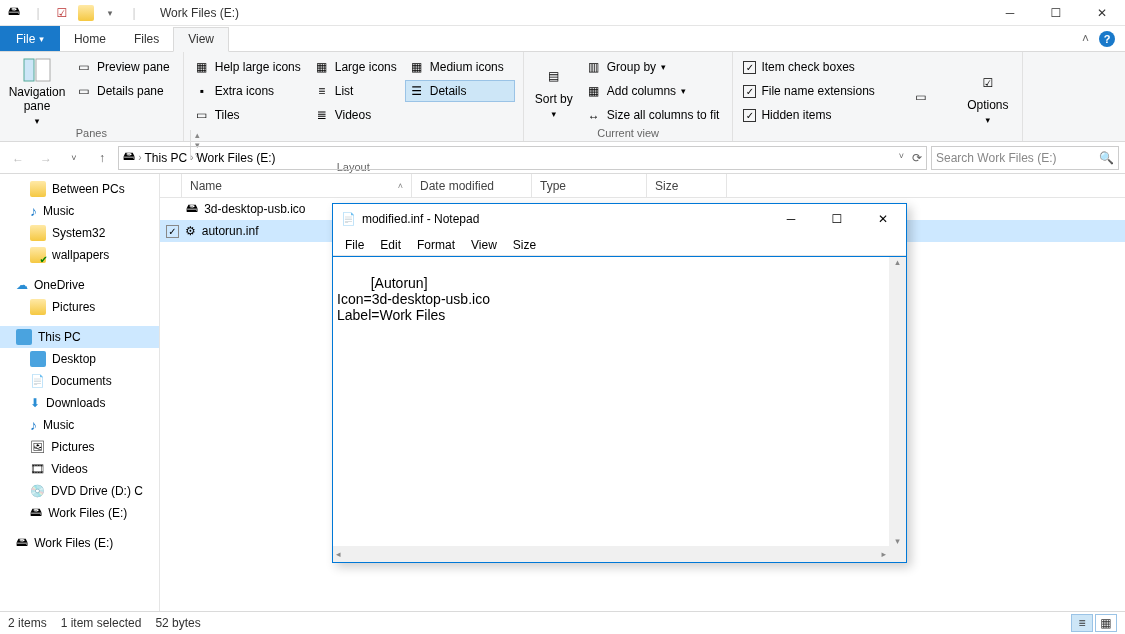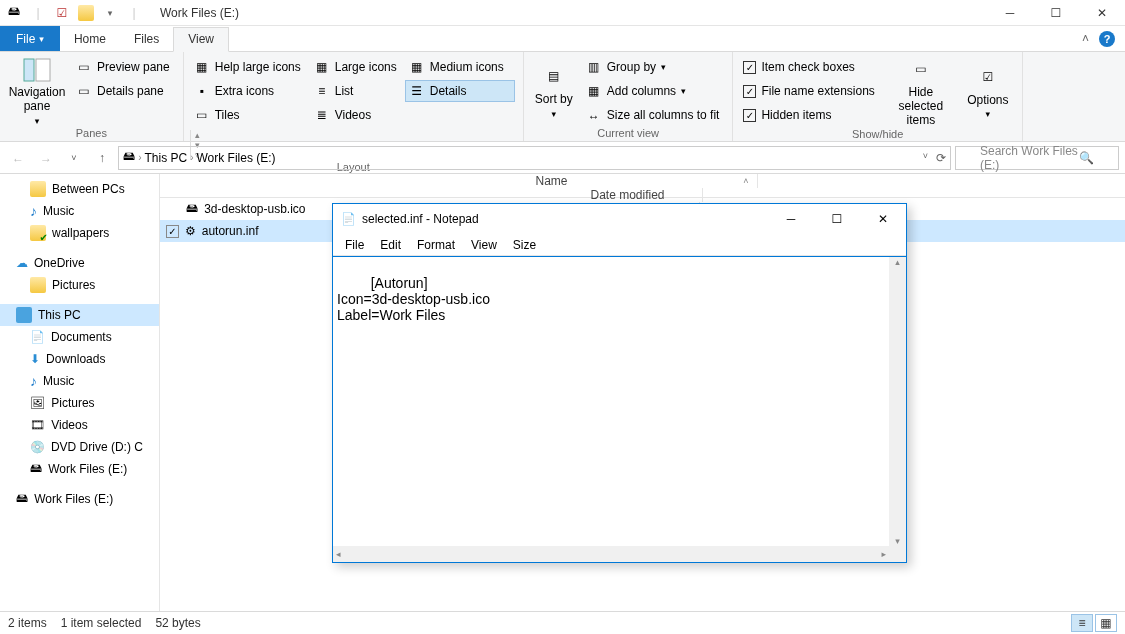--- a/index.html
+++ b/index.html
@@ -34,31 +34,31 @@
 .ritem .ic { width: 16px; height: 14px; display:inline-flex; align-items:center; justify-content:center; }
 .chk { width:13px; height:13px; border:1px solid #333; display:inline-flex; align-items:center; justify-content:center; font-size:10px; }
 
 
 .addrrow { height: 32px; display: flex; align-items: center; gap: 4px; padding: 2px 6px; border-bottom: 1px solid #dadada; }
 .navbtn { width: 24px; height: 24px; display:flex; align-items:center; justify-content:center; color:#555; }
 .navbtn.dis { color:#bbb; }
 .addrbar { flex: 1; height: 24px; border: 1px solid #ccc; display: flex; align-items: center; padding: 0 4px; gap: 3px; }
 .addrbar .crumb { display:flex; align-items:center; gap:3px; }
 .addrbar .sep { color:#888; font-size:10px; }
-.searchbox { width: 164px; height: 24px; border: 1px solid #ccc; display:flex; align-items:center; padding: 0 24px; color:#888; justify-content:space-between;}
+.searchbox { width: 188px; height: 24px; border: 1px solid #ccc; display:flex; align-items:center; padding: 0 4px; color:#888; justify-content:space-between;}
 
 
 .main { display: flex; height: 437px; }
 .nav { width: 160px; border-right: 1px solid #e5e5e5; overflow:hidden; padding-top:4px;}
 .nav .item { display:flex; align-items:center; gap:6px; padding: 3px 4px 3px 16px; height:22px; white-space:nowrap;}
 .nav .item.d1 { padding-left: 30px; }
 .nav .item.sel { background:#cde8ff; }
 .nav .spacer { height: 8px; }
 .files { flex:1; }
-.files .hdr { display:flex; border-bottom: 1px solid #e5e5e5; height:24px; align-items:center; color:#444;flex-direction:column;}
+.files .hdr { display:flex; border-bottom: 1px solid #e5e5e5; height:24px; align-items:center; color:#444;}
 .files .hdr div { padding: 0 8px; border-right:1px solid #e5e5e5; height:100%; display:flex; align-items:center;}
 .files .row { display:flex; align-items:center; height:22px; padding-left: 6px; gap:6px;}
 .files .row.sel { background:#cde8ff; }
 .files .row .cb { width:13px; height:13px; border:1px solid #888; display:inline-flex; align-items:center; justify-content:center; font-size:10px;}
 
 
 .status { height:23px; border-top:1px solid #dadada; display:flex; align-items:center; padding:0 8px; gap:14px; color:#333;}
 .status .viewbtns { margin-left:auto; display:flex; gap:2px;}
 .status .viewbtns div { width:22px; height:18px; border:1px solid #9ac3e6; display:flex; align-items:center; justify-content:center;}
 .status .viewbtns div.active { background:#cde6f7; }
@@ -231,29 +231,27 @@
             <span class="chk">✓</span>
             <span>File name extensions</span>
           </div>
         <div class="ritem">
             <span class="chk">✓</span>
             <span>Hidden items</span>
           </div>
       </div>
       <div class="rbig" style="width:70px">
         <div class="ic">▭</div>
-          <span>Hide selected items</span>
       </div>
       <div class="rbig" style="width:56px">
         <div class="ic">☑</div>
           <span>Options</span>
           <span style="font-size:9px">▾</span>
       </div>
     </div>
-    <div class="label">Show/hide</div>
   </div>
 </div>
 
 <div class="addrrow">
   <div class="navbtn dis">←</div>
   <div class="navbtn dis">→</div>
   <div class="navbtn" style="font-size:9px">˅</div>
   <div class="navbtn">↑</div>
   <div class="addrbar">
     <span>🖴</span>
@@ -276,38 +274,46 @@
   <div class="nav">
     <div class="item d1">
         <span class="ficon folder-ic"></span>
         <span>Between PCs</span>
       </div>
     <div class="item d1">
         <span class="music-ic">♪</span>
         <span>Music</span>
       </div>
     <div class="item d1">
+        <span class="ficon folder-ic"></span>
+        <span>System32</span>
+      </div>
+    <div class="item d1">
         <span class="ficon folder-ic" style="position:relative">
           <span style="position:absolute;bottom:-2px;right:-2px;color:green;font-size:10px">✔</span>
         </span>
         <span>wallpapers</span>
       </div>
     <div class="spacer"></div>
     <div class="item">
         <span style="color:#2a8dd4">☁</span>
         <span>OneDrive</span>
       </div>
     <div class="item d1">
         <span class="ficon folder-ic"></span>
         <span>Pictures</span>
       </div>
     <div class="spacer"></div>
     <div class="item sel">
         <span class="ficon pc-ic"></span>
         <span>This PC</span>
+      </div>
+    <div class="item d1">
+        <span class="ficon pc-ic"></span>
+        <span>Desktop</span>
       </div>
     <div class="item d1">
         <span>📄</span>
         <span>Documents</span>
       </div>
     <div class="item d1">
         <span style="color:#2a8dd4">⬇</span>
         <span>Downloads</span>
       </div>
     <div class="item d1">
@@ -369,21 +375,21 @@
   <span>52 bytes</span>
   <div class="viewbtns">
     <div class="active">≡</div>
     <div>▦</div>
   </div>
 </div>
 
 <div class="notepad">
   <div class="ntitle">
     <span>📄</span>
-    <span>selected.inf - Notepad</span>
+    <span>modified.inf - Notepad</span>
     <div class="btns">
       <div>─</div>
       <div>☐</div>
       <div>✕</div>
     </div>
   </div>
   <div class="nmenu">
     <span>File</span>
     <span>Edit</span>
     <span>Format</span>

